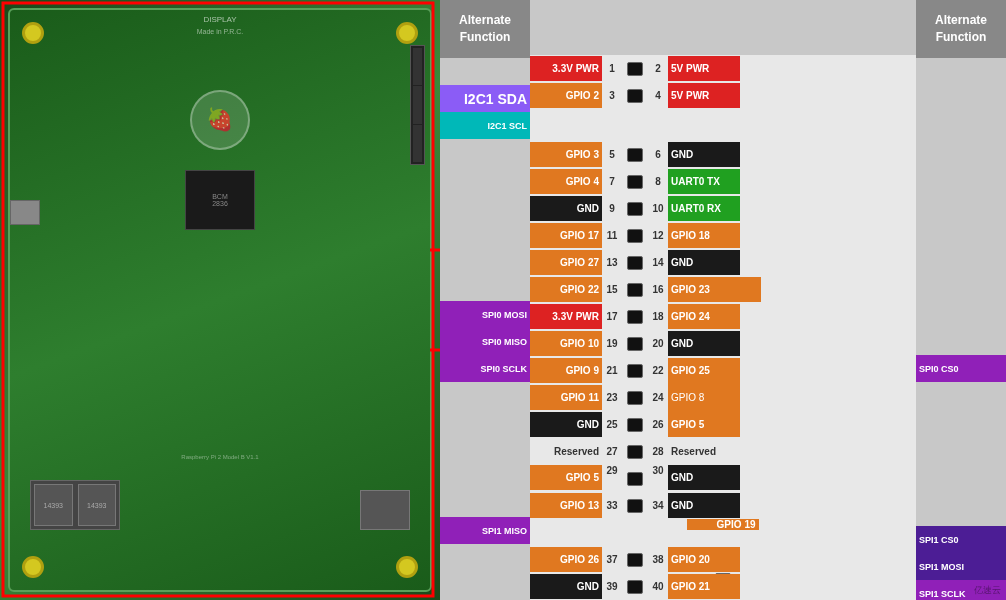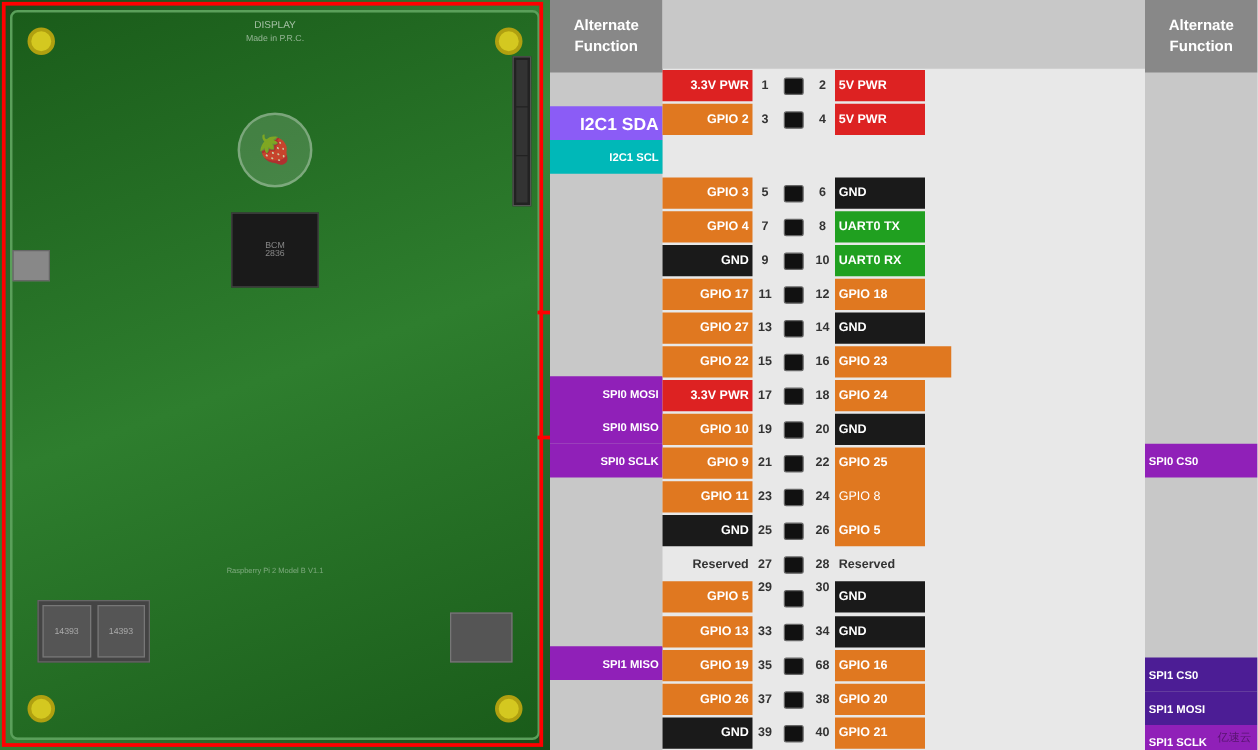--- a/index.html
+++ b/index.html
@@ -319,21 +319,21 @@
           </div>
           <div style="display: flex; flex-direction: row; align-items: center; height: 27px;">
             <div style="width: 72px; text-align: right; padding-right: 3px; font-weight: bold; font-size: 10px; color: white; height: 25px; display: flex; align-items: center; justify-content: flex-end; background: rgb(224, 120, 32); margin-right: 1px;">GPIO 13</div>
             <div style="width: 18px; text-align: center; font-size: 10px; font-weight: bold; color: rgb(51, 51, 51);">33</div>
             <div style="width: 28px; display: flex; align-items: center; justify-content: center; height: 27px;">
               <div style="width: 16px; height: 14px; background: rgb(17, 17, 17); border-radius: 2px; border: 1px solid rgb(102, 102, 102);"></div>
             </div>
             <div style="width: 18px; text-align: center; font-size: 10px; font-weight: bold; color: rgb(51, 51, 51);">34</div>
             <div style="width: 72px; text-align: left; padding-left: 3px; font-weight: bold; font-size: 10px; color: white; height: 25px; display: flex; align-items: center; background: rgb(26, 26, 26); margin-left: 1px;">GND</div>
           </div>
-          <div style="display: flex; flex-direction: row; align-items: center; height: 27px;">
+          <div style="display: flex; flex-direction: column; align-items: center; height: 27px; gap: 16px;">
             <div style="width: 72px; text-align: right; padding-right: 3px; font-weight: bold; font-size: 10px; color: white; height: 25px; display: flex; align-items: center; justify-content: flex-end; background: rgb(224, 120, 32); margin-right: 1px;">GPIO 19</div>
             <div style="width: 18px; text-align: center; font-size: 10px; font-weight: bold; color: rgb(51, 51, 51);">35</div>
             <div style="width: 28px; display: flex; align-items: center; justify-content: center; height: 27px;">
               <div style="width: 16px; height: 14px; background: rgb(17, 17, 17); border-radius: 2px; border: 1px solid rgb(102, 102, 102);"></div>
             </div>
             <div style="width: 18px; text-align: center; font-size: 10px; font-weight: bold; color: rgb(51, 51, 51);">68</div>
             <div style="width: 72px; text-align: left; padding-left: 3px; font-weight: bold; font-size: 10px; color: white; height: 25px; display: flex; align-items: center; background: rgb(224, 120, 32); margin-left: 1px;">GPIO 16</div>
           </div>
           <div style="display: flex; flex-direction: row; align-items: center; height: 27px;">
             <div style="width: 72px; text-align: right; padding-right: 3px; font-weight: bold; font-size: 10px; color: white; height: 25px; display: flex; align-items: center; justify-content: flex-end; background: rgb(224, 120, 32); margin-right: 1px;">GPIO 26</div>

